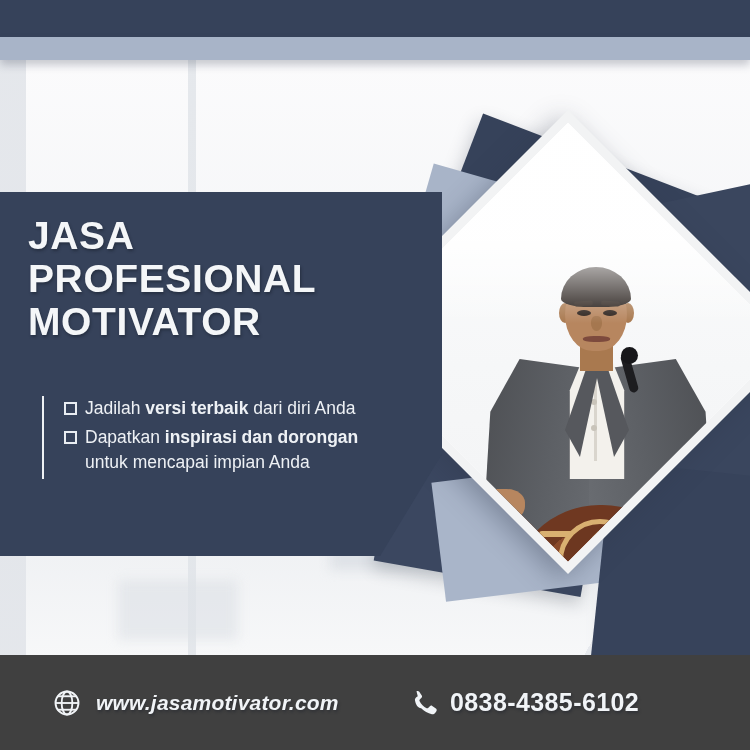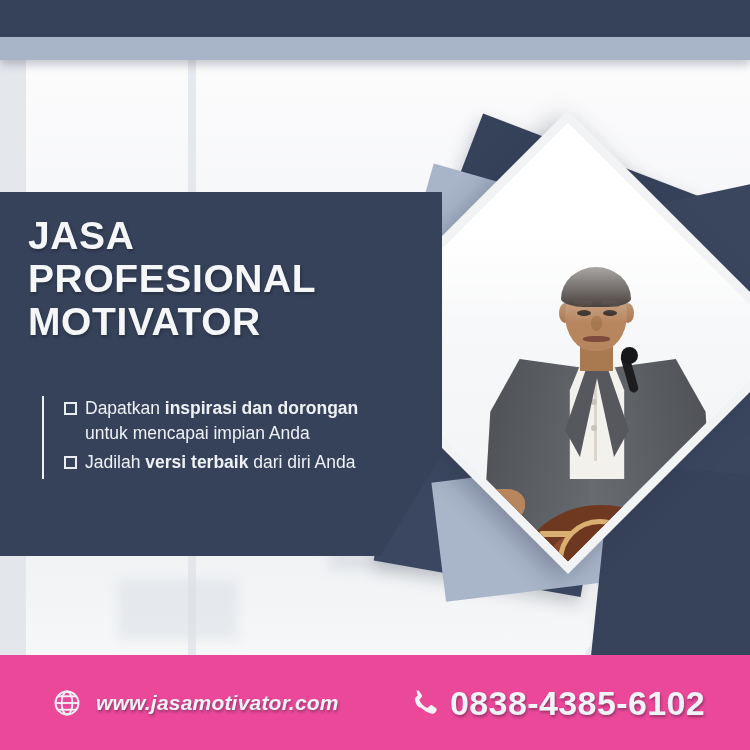--- a/index.html
+++ b/index.html
@@ -251,41 +251,41 @@
   }
   .cbx{
     flex:0 0 auto; width:13px; height:13px; margin-top:6px;
     border:2px solid #e9edf2;
   }
   .btxt b{ font-weight:bold; }
 
   
   .footer{
     position:absolute; left:0; top:655px; width:750px; height:95px;
-    background:#ec4899;
+    background:#404040;
   }
   .footer-row{
     position:absolute; left:0; top:0; width:750px; height:95px;
     display:flex; align-items:center;
   }
   .f-web{
     position:absolute; left:52px; top:50%; transform:translateY(-50%);
     display:flex; align-items:center; gap:14px;
   }
   .f-phone{
     position:absolute; left:408px; top:50%; transform:translateY(-50%);
     display:flex; align-items:center; gap:12px;
   }
   .f-web-text{
     color:#f1f4f7; font-size:21px; font-style:italic; font-weight:bold;
     letter-spacing:.2px;
     text-shadow:1px 2px 3px rgba(20,26,38,.4);
   }
   .f-phone-text{
-    color:#f1f4f7; font-size:34px; font-weight:bold; letter-spacing:.4px;
+    color:#f1f4f7; font-size:25px; font-weight:bold; letter-spacing:.4px;
     text-shadow:1px 2px 3px rgba(20,26,38,.4);
   }
   .icon svg{ display:block; }
 </style>
 </head>
 <body>
 
 <div id="poster">
 
   <div class="bg-photo">
@@ -351,25 +351,25 @@
 
     <div class="title">
       <span>JASA</span>
       <span>PROFESIONAL</span>
       <span>MOTIVATOR</span>
     </div>
 
     <div class="bullets">
       <div class="bullet">
         <span class="cbx"></span>
-        <span class="btxt"><span>Dapatkan </span><b>inspirasi dan dorongan</b><span> untuk mencapai impian Anda</span></span>
+        <span class="btxt"><span>Jadilah </span><b>versi terbaik</b><span> dari diri Anda</span></span>
       </div>
       <div class="bullet">
         <span class="cbx"></span>
-        <span class="btxt"><span>Jadilah </span><b>versi terbaik</b><span> dari diri Anda</span></span>
+        <span class="btxt"><span>Dapatkan </span><b>inspirasi dan dorongan</b><span> untuk mencapai impian Anda</span></span>
       </div>
     </div>
 
   </div>
 
   <div class="footer">
     <div class="footer-row">
 
       <div class="f-web">
         <span class="icon">

